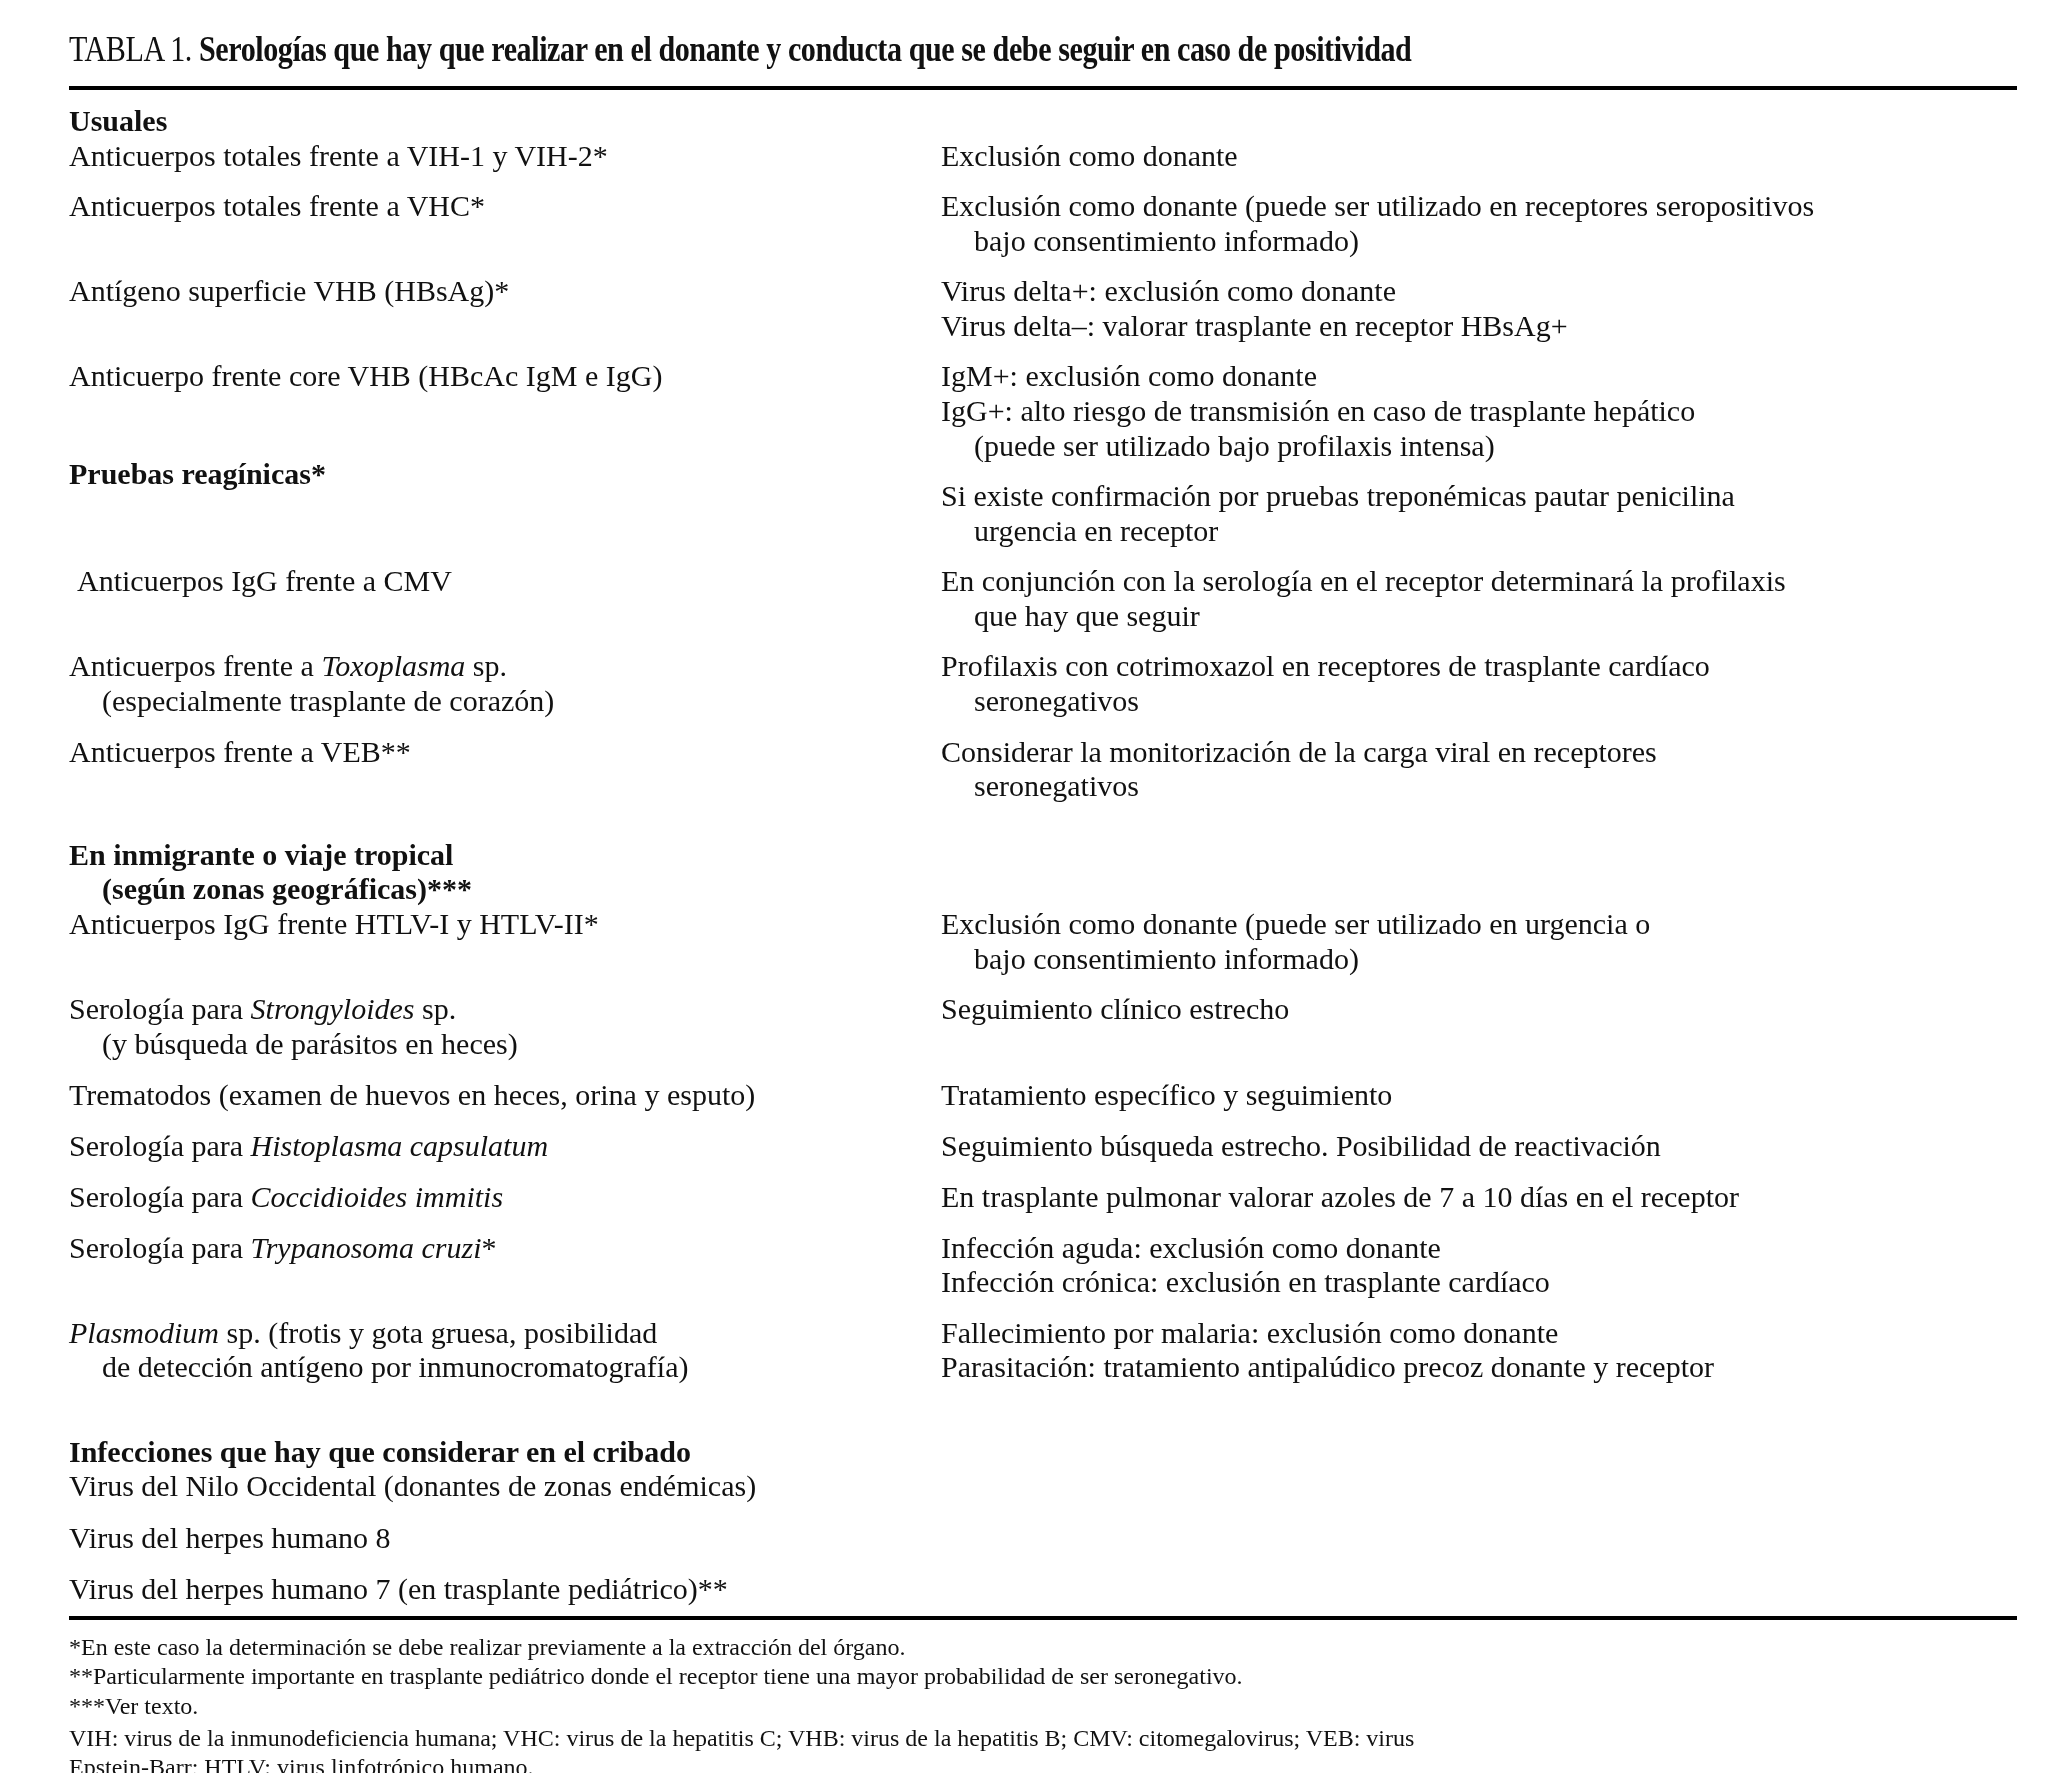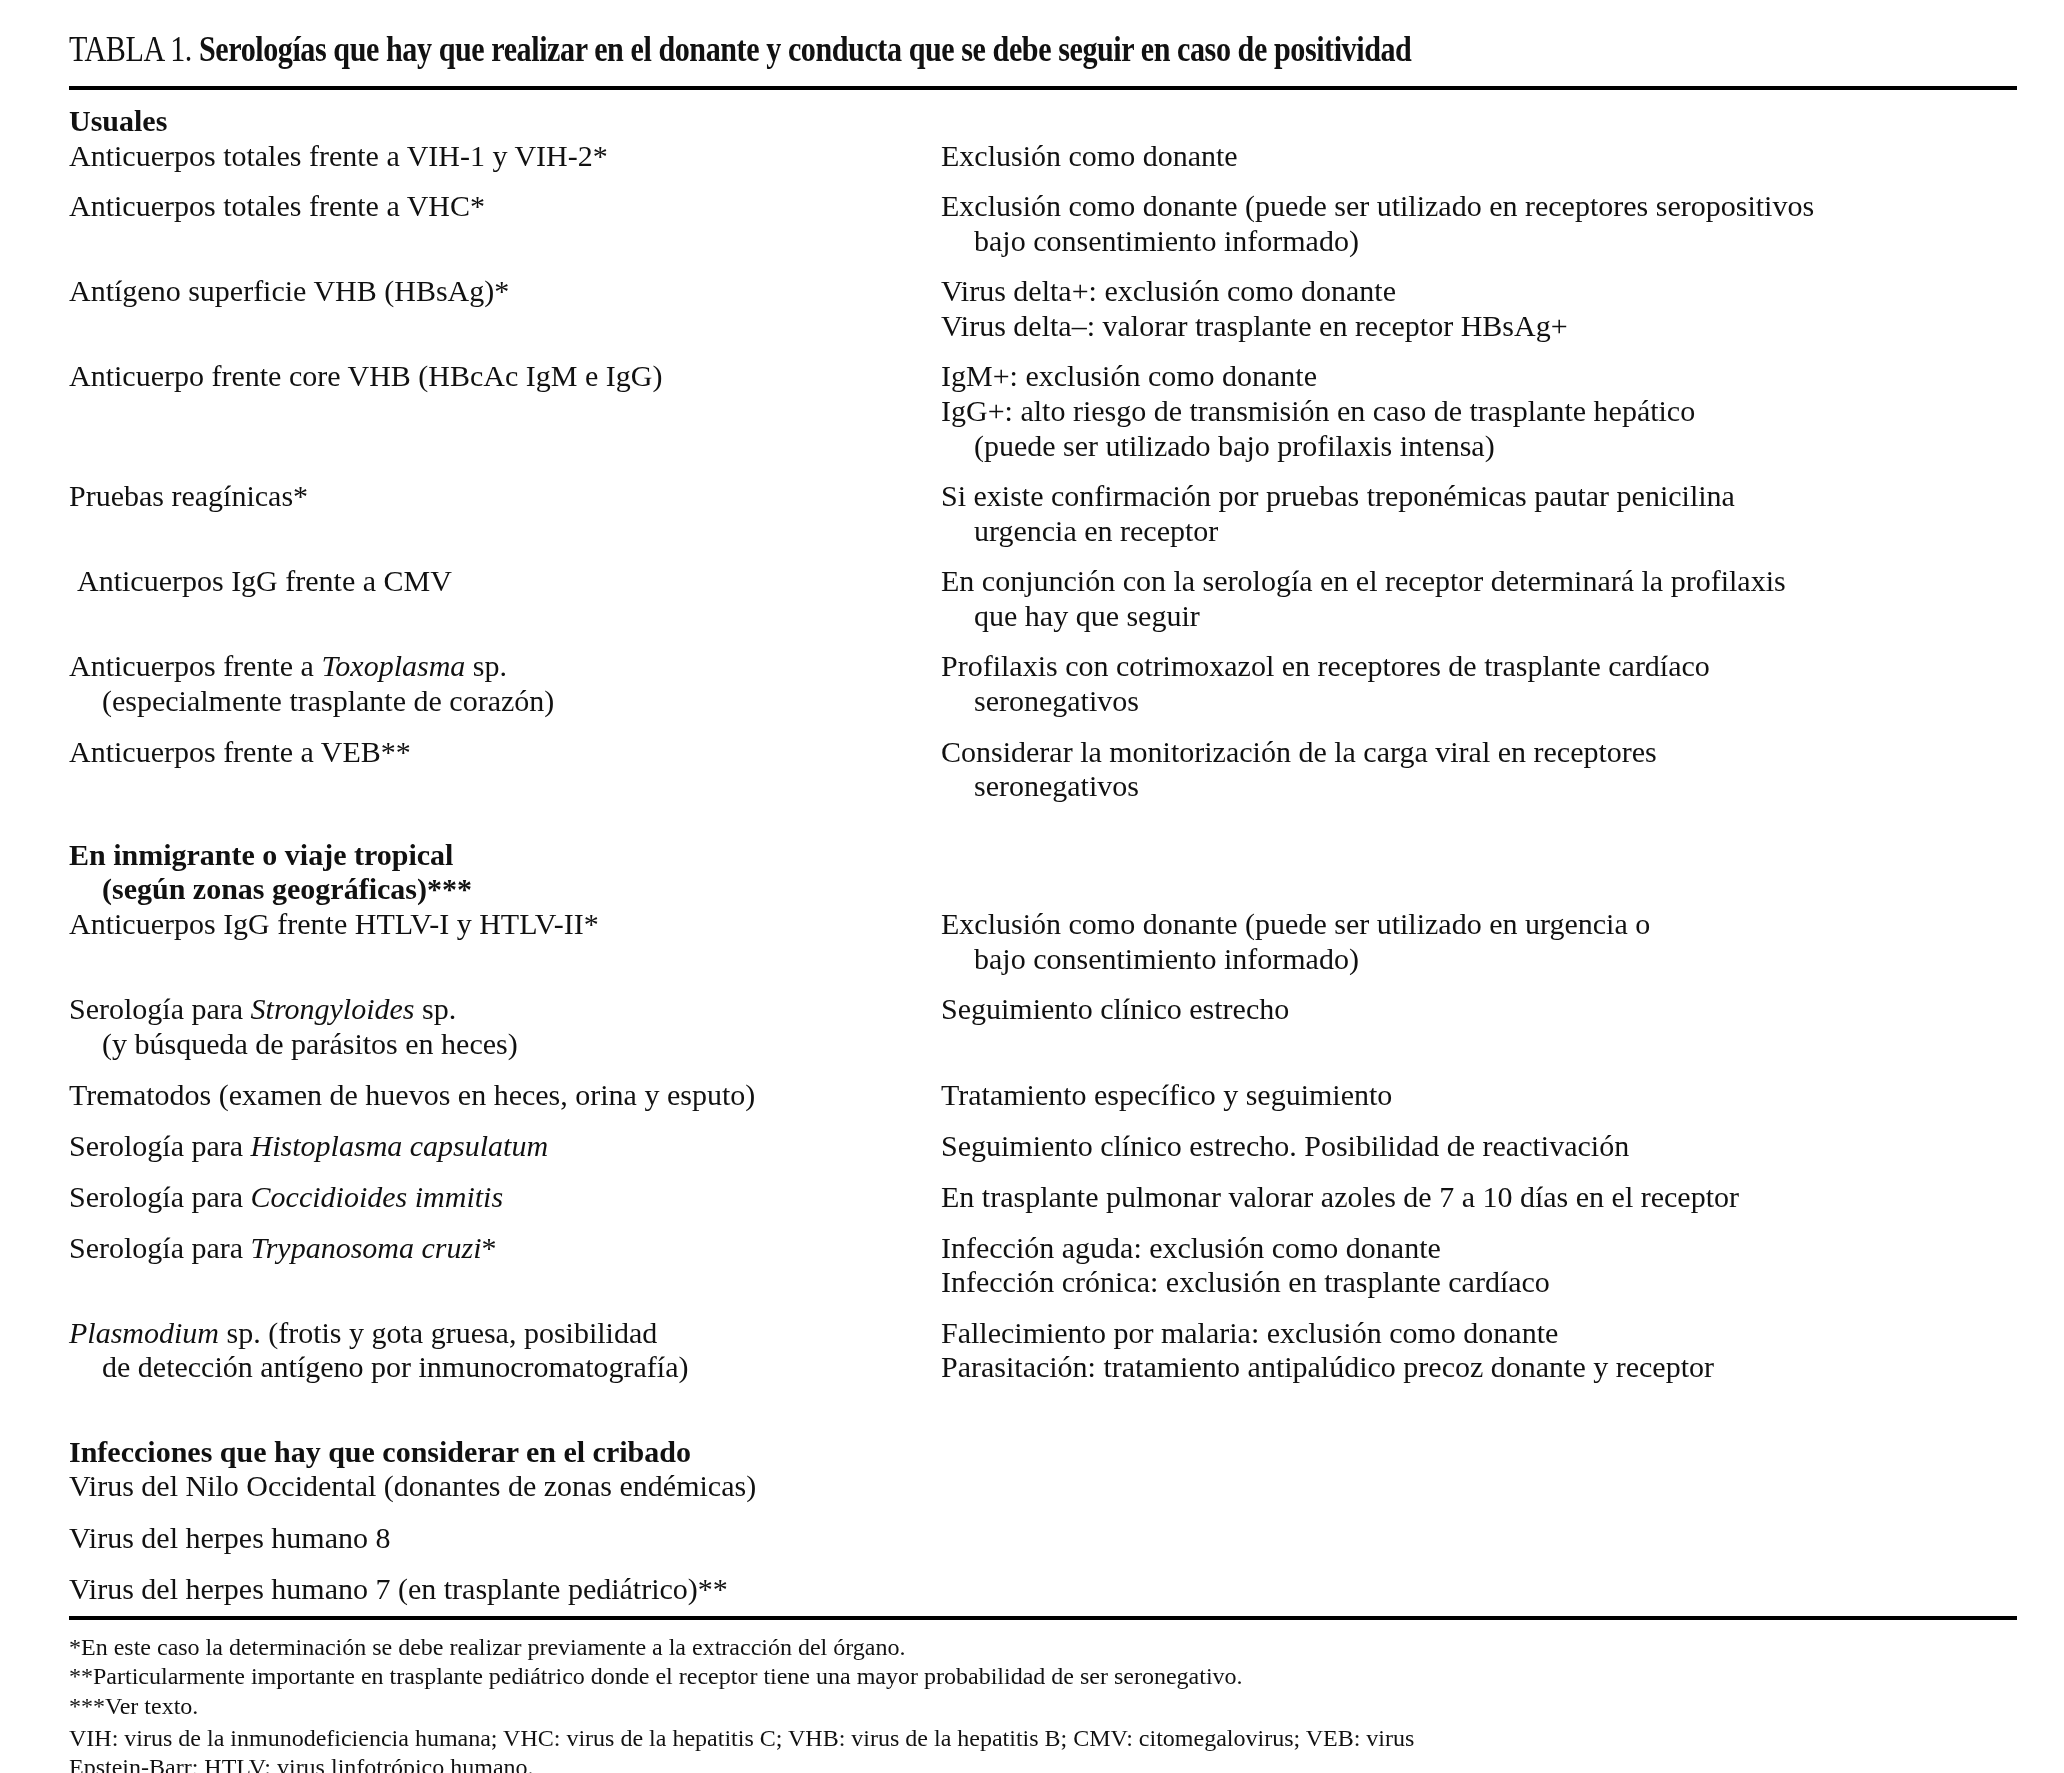--- a/index.html
+++ b/index.html
@@ -36,21 +36,21 @@
 
 <div class="t c1" style="top:273px;">Antígeno superficie VHB (HBsAg)*</div>
 <div class="t c2" style="top:273px;">Virus delta+: exclusión como donante</div>
 <div class="t c2" style="top:308px;">Virus delta–: valorar trasplante en receptor HBsAg+</div>
 
 <div class="t c1" style="top:358px;">Anticuerpo frente core VHB (HBcAc IgM e IgG)</div>
 <div class="t c2" style="top:358px;">IgM+: exclusión como donante</div>
 <div class="t c2" style="top:393px;">IgG+: alto riesgo de transmisión en caso de trasplante hepático</div>
 <div class="t c2 ind" style="top:428px;text-align:center;">(puede ser utilizado bajo profilaxis intensa)</div>
 
-<div class="t c1" style="top:478px;">Pruebas reagínicas*</div>
+<div class="t c1" style="top:456px;font-weight:bold;">Pruebas reagínicas*</div>
 <div class="t c2" style="top:478px;">Si existe confirmación por pruebas treponémicas pautar penicilina</div>
 <div class="t c2 ind" style="top:513px;">urgencia en receptor</div>
 
 <div class="t c1" style="top:563px;margin-left:8px;">Anticuerpos IgG frente a CMV</div>
 <div class="t c2" style="top:563px;">En conjunción con la serología en el receptor determinará la profilaxis</div>
 <div class="t c2 ind" style="top:598px;">que hay que seguir</div>
 
 <div class="t c1" style="top:648px;"><span>Anticuerpos frente a </span><i>Toxoplasma</i><span> sp.</span></div>
 <div class="t c1 ind" style="top:683px;">(especialmente trasplante de corazón)</div>
 <div class="t c2" style="top:648px;">Profilaxis con cotrimoxazol en receptores de trasplante cardíaco</div>
@@ -68,21 +68,21 @@
 <div class="t c2 ind" style="top:941px;">bajo consentimiento informado)</div>
 
 <div class="t c1" style="top:991px;"><span>Serología para </span><i>Strongyloides</i><span> sp.</span></div>
 <div class="t c1 ind" style="top:1026px;">(y búsqueda de parásitos en heces)</div>
 <div class="t c2" style="top:991px;">Seguimiento clínico estrecho</div>
 
 <div class="t c1" style="top:1077px;text-align:center;">Trematodos (examen de huevos en heces, orina y esputo)</div>
 <div class="t c2" style="top:1077px;">Tratamiento específico y seguimiento</div>
 
 <div class="t c1" style="top:1128px;"><span>Serología para </span><i>Histoplasma capsulatum</i><span></span></div>
-<div class="t c2" style="top:1128px;">Seguimiento clínico estrecho. Posibilidad de reactivación</div>
+<div class="t c2" style="top:1128px;">Seguimiento búsqueda estrecho. Posibilidad de reactivación</div>
 
 <div class="t c1" style="top:1179px;"><span>Serología para </span><i>Coccidioides immitis</i><span></span></div>
 <div class="t c2" style="top:1179px;">En trasplante pulmonar valorar azoles de 7 a 10 días en el receptor</div>
 
 <div class="t c1" style="top:1230px;"><span>Serología para </span><i>Trypanosoma cruzi</i><span>*</span></div>
 <div class="t c2" style="top:1230px;">Infección aguda: exclusión como donante</div>
 <div class="t c2" style="top:1264px;">Infección crónica: exclusión en trasplante cardíaco</div>
 
 <div class="t c1" style="top:1315px;"><span></span><i>Plasmodium</i><span> sp. (frotis y gota gruesa, posibilidad</span></div>
 <div class="t c1 ind" style="top:1349px;">de detección antígeno por inmunocromatografía)</div>

